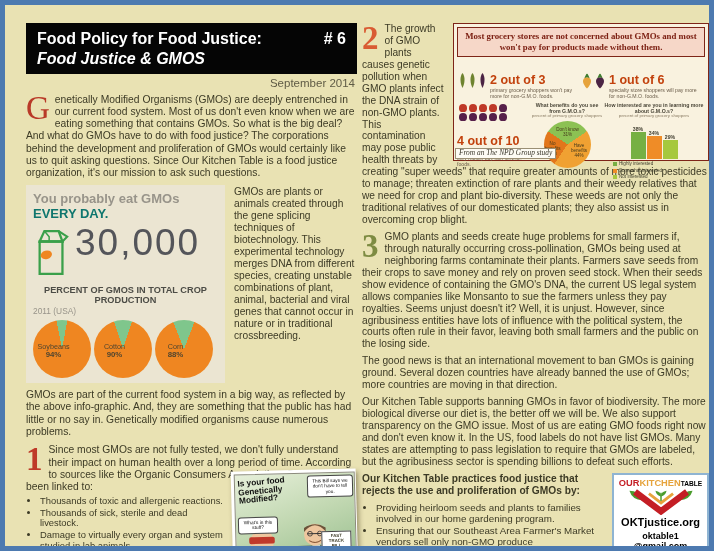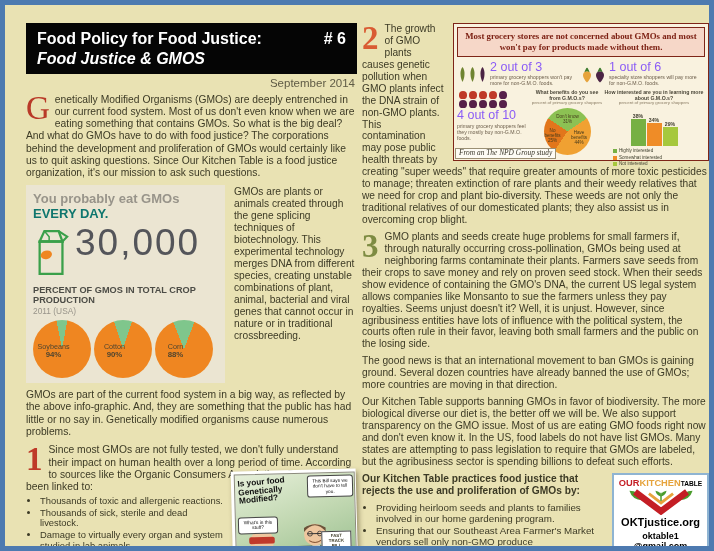--- a/index.html
+++ b/index.html
@@ -24,21 +24,21 @@
   .eat{display:flex;margin-top:6px;}
   .eat-main{width:199px;box-sizing:border-box;background:#ebe5d2;padding:6px 7px 5px;flex:none;}
   .eat-side{flex:1;padding-left:9px;font-size:10.2px;line-height:1.18;padding-top:1px;}
   .eat-headline{font-size:13px;color:#98948a;font-weight:bold;}
   .eat-headline b{color:#0f766e;}
   .eat-row{display:flex;align-items:flex-start;margin-top:3px;}
   .carton{width:38px;height:54px;flex:none;}
   .numcol{margin-left:4px;}
   .eat-num{font-size:37px;color:#54555a;letter-spacing:2px;line-height:1;}
   .eat-cap{font-size:7.2px;color:#98948a;margin-top:2px;line-height:1.25;}
-  .eat-title{font-size:9.2px;font-weight:bold;color:#4c4c46;margin-top:7px;}
+  .eat-title{font-size:9.2px;font-weight:bold;color:#4c4c46;margin-top:7px;text-align:center;}
   .eat-sub{font-size:8.4px;color:#98948a;margin-top:1px;}
   .pies{display:flex;gap:3px;margin-top:4px;}
   .pie{width:58px;height:58px;border-radius:50%;position:relative;flex:none;}
   .pie-94{background:conic-gradient(from -11deg,#7fc68c 0 6%,#ef8621 6% 100%);}
   .pie-90{background:conic-gradient(from -18deg,#7fc68c 0 10%,#ef8621 10% 100%);}
   .pie-88{background:conic-gradient(from -22deg,#7fc68c 0 12%,#ef8621 12% 100%);}
   .pie-lab{position:absolute;top:55%;left:0;right:17px;text-align:center;font-size:7.2px;
     color:#50452f;line-height:1.15;transform:translateY(-50%);}
   .pie-lab b{font-size:7.8px;display:block;}
 
@@ -72,21 +72,21 @@
   
   .npd{float:right;width:256px;height:138px;margin:0 0 5px 8px;background:#f9f2df;
     border:1px solid #7e2518;position:relative;box-sizing:border-box;}
   .npd-header{margin:3px;border:1px solid #7e2518;background:#f6d7c8;color:#7c2013;
     font-family:"Liberation Serif",serif;font-weight:bold;text-align:center;font-size:8.8px;
     line-height:1.25;padding:3px 4px;}
   .npd-row1{display:flex;padding:1px 4px 2px;}
   .npd-stat{width:50%;display:flex;align-items:center;gap:3px;box-sizing:border-box;}
   .icon-row{display:flex;align-items:flex-end;gap:1px;flex:none;}
   .stat-text{line-height:1.05;}
-  .stat-val{font-size:12.5px;font-weight:normal;color:#8b5cf6;}
+  .stat-val{font-size:12.5px;font-weight:bold;color:#c2410c;margin-top:13px;}
   .stat-cap{font-size:5.2px;color:#6b5d4a;line-height:1.15;margin-top:1px;}
   .npd-row2{display:flex;padding:0 3px;}
   .npd-colA{width:74px;flex:none;padding-top:2px;}
   .apples{display:grid;grid-template-columns:repeat(5,9px);gap:1px;margin-left:2px;}
   .apple{width:8px;height:8px;border-radius:50% 50% 45% 45%;}
   .ap-red{background:#bf3a28;}
   .ap-pur{background:#57204a;}
   .npd-colB{width:72px;flex:none;text-align:center;}
   .npd-colC{flex:1;text-align:center;}
   .npd-q{font-size:5.2px;font-weight:bold;color:#4a4638;line-height:1.1;margin-top:1px;}

